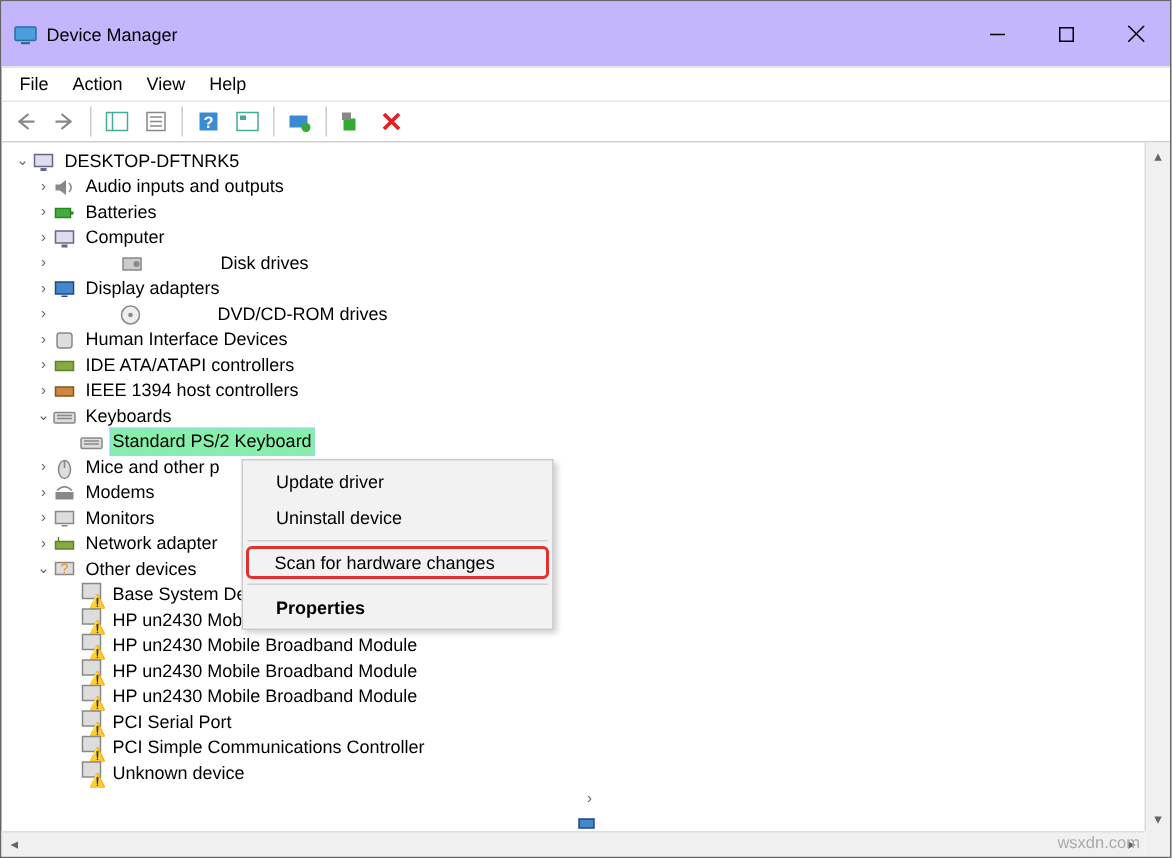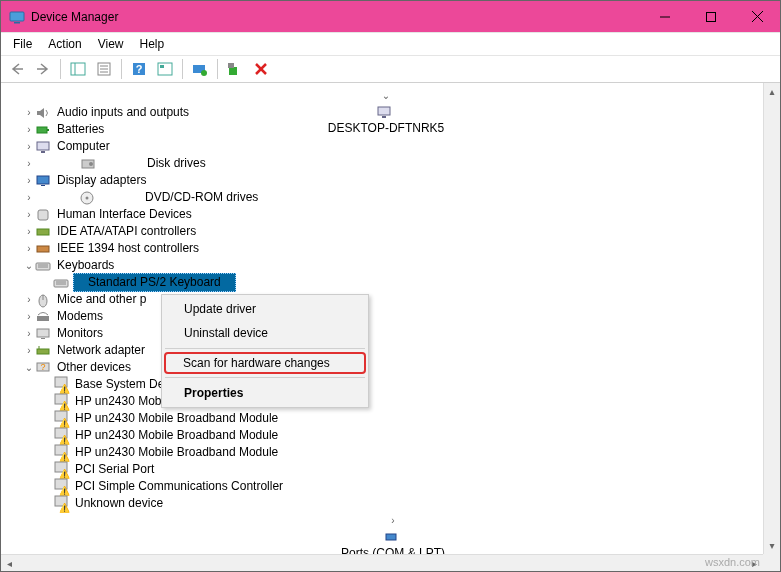--- a/index.html
+++ b/index.html
@@ -1,38 +1,38 @@
 <!DOCTYPE html>
 <html><head>
 <meta charset="utf-8">
 <style>
 * { box-sizing: border-box; font-family: "Segoe UI", Tahoma, sans-serif; }
 body { margin:0; padding:0; background:#fff; }
 .window { width:781px; height:572px; border:1px solid #666; position:relative; background:#fff; display:flex; flex-direction:column;}
-.titlebar { height:32px; display:flex; align-items:center; background:#ec4899; border-bottom:1px solid #e5e5e5;}
+.titlebar { height:44px; display:flex; align-items:center; background:#c4b5fd; border-bottom:1px solid #e5e5e5;}
 .titlebar .icon { width:16px; height:16px; margin:0 6px 0 8px;}
 .titlebar .title { font-size:12px; flex:1; color:#000;}
 .winbtns { display:flex; height:100%;}
 .winbtn { width:46px; height:100%; display:flex; align-items:center; justify-content:center; font-size:13px; color:#000;}
 .winbtn.close { font-size:14px;}
 .menubar { height:22px; display:flex; align-items:center; padding:0 4px; font-size:12px; gap:0;}
 .menubar span { padding:2px 8px; display:inline-block;}
 .toolbar { height:28px; border-top:1px solid #e5e5e5; border-bottom:1px solid #d0d0d0; display:flex; align-items:center; padding:0 4px; gap:2px;}
 .tbtn { width:24px; height:24px; display:flex; align-items:center; justify-content:center; border-radius:2px;}
 .sep { width:1px; height:20px; background:#ccc; margin:0 3px;}
 .content { flex:1; display:flex; overflow:hidden; position:relative;}
 .tree { flex:1; padding:4px 0 4px 4px; font-size:12px; overflow:hidden; position:relative;}
 .node { display:flex; align-items:center; height:17px; line-height:17px; white-space:nowrap;}
 .arrow { width:12px; text-align:center; color:#666; font-size:10px; flex-shrink:0;}
 .arrow.exp::before { content:"⌄"; }
 .arrow.col::before { content:"›"; }
 .arrow.none { visibility:hidden;}
 .nicon { width:16px; height:16px; margin-right:4px; flex-shrink:0; display:flex; align-items:center; justify-content:center;}
 .nlabel { padding:0 2px;}
-.nlabel.selected { background:#0369a1; border:1px dotted #99d1ff; padding:0 14px;}
+.nlabel.selected { background:#86efac; border:1px dotted #99d1ff; padding:0 1px;}
 .scrollbar-v { width:17px; background:#f0f0f0; border-left:1px solid #ddd; display:flex; flex-direction:column;}
 .scrollbar-v .track { flex:1;}
 .scrollbar-v .arrowbtn { height:17px; display:flex; align-items:center; justify-content:center; font-size:10px; color:#666;}
 .scrollbar-h { height:17px; background:#f0f0f0; border-top:1px solid #ddd; display:flex;}
 .scrollbar-h .track { flex:1;}
 .scrollbar-h .arrowbtn { width:17px; display:flex; align-items:center; justify-content:center; font-size:10px; color:#666;}
 .statuscorner { width:17px; height:17px; background:#f0f0f0;}
 .ctxmenu { position:absolute; background:#f2f2f2; border:1px solid #ccc; box-shadow:2px 2px 4px rgba(0,0,0,0.2); padding:2px; font-size:12px; z-index:10; width:208px;}
 .ctxmenu .item { padding:5px 20px; }
 .ctxmenu .csep { height:1px; background:#d0d0d0; margin:3px 1px;}
@@ -137,21 +137,21 @@
     <div class="tbtn">
         <svg width="14" height="14">
           <line x1="2" y1="2" x2="12" y2="12" stroke="#d22" stroke-width="2.5"></line>
           <line x1="12" y1="2" x2="2" y2="12" stroke="#d22" stroke-width="2.5"></line>
         </svg>
       </div>
   </div>
 
   <div class="content">
     <div class="tree" id="tree">
-        <div class="node" style="padding-left: 4px; flex-direction: column;">
+        <div class="node" style="padding-left: 4px;">
           <span class="arrow exp"></span>
           <span class="nicon">
             <svg width="16" height="16">
               <rect x="2" y="3" width="12" height="8" fill="#dde" stroke="#668"></rect>
               <rect x="6" y="12" width="4" height="2" fill="#668"></rect>
             </svg>
           </span>
           <span class="nlabel">DESKTOP-DFTNRK5</span>
         </div>
         <div class="node" style="padding-left: 18px;">

